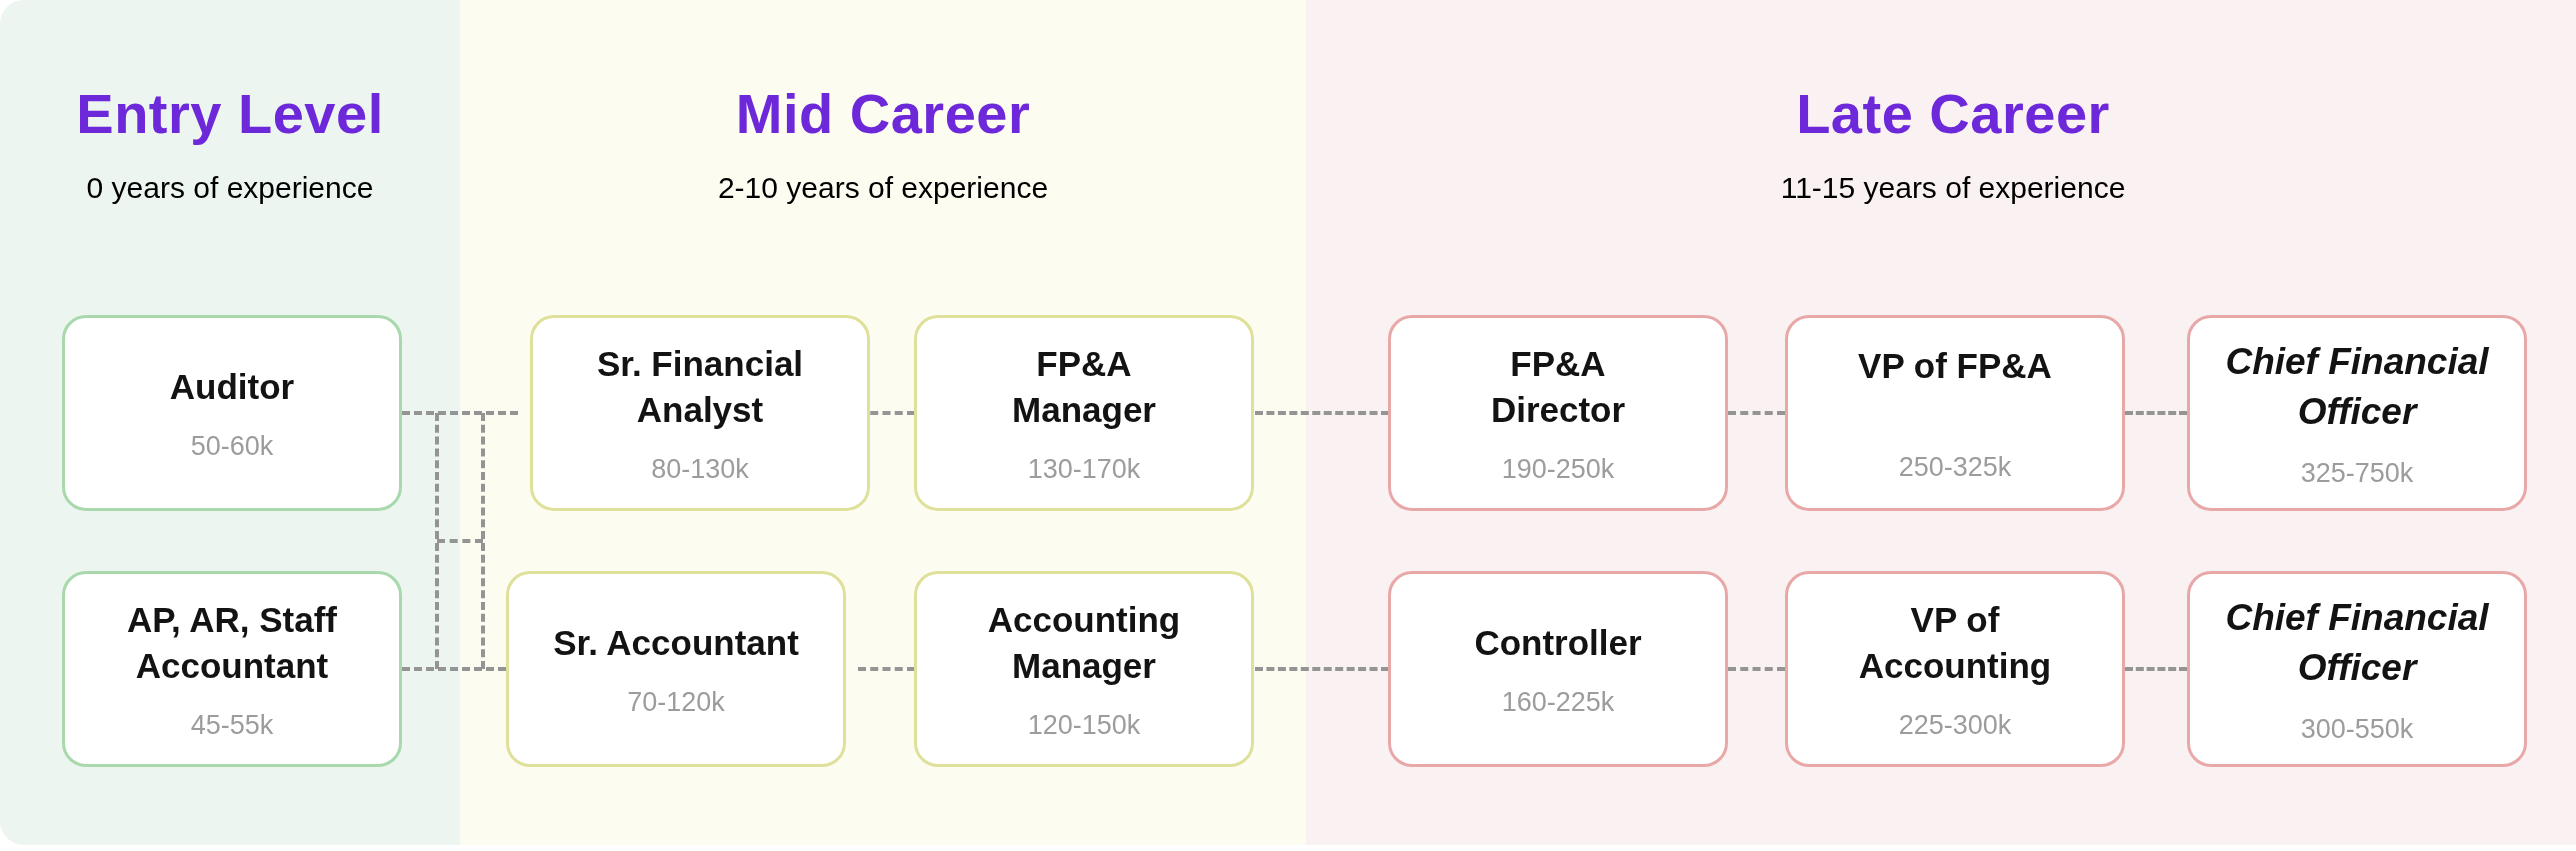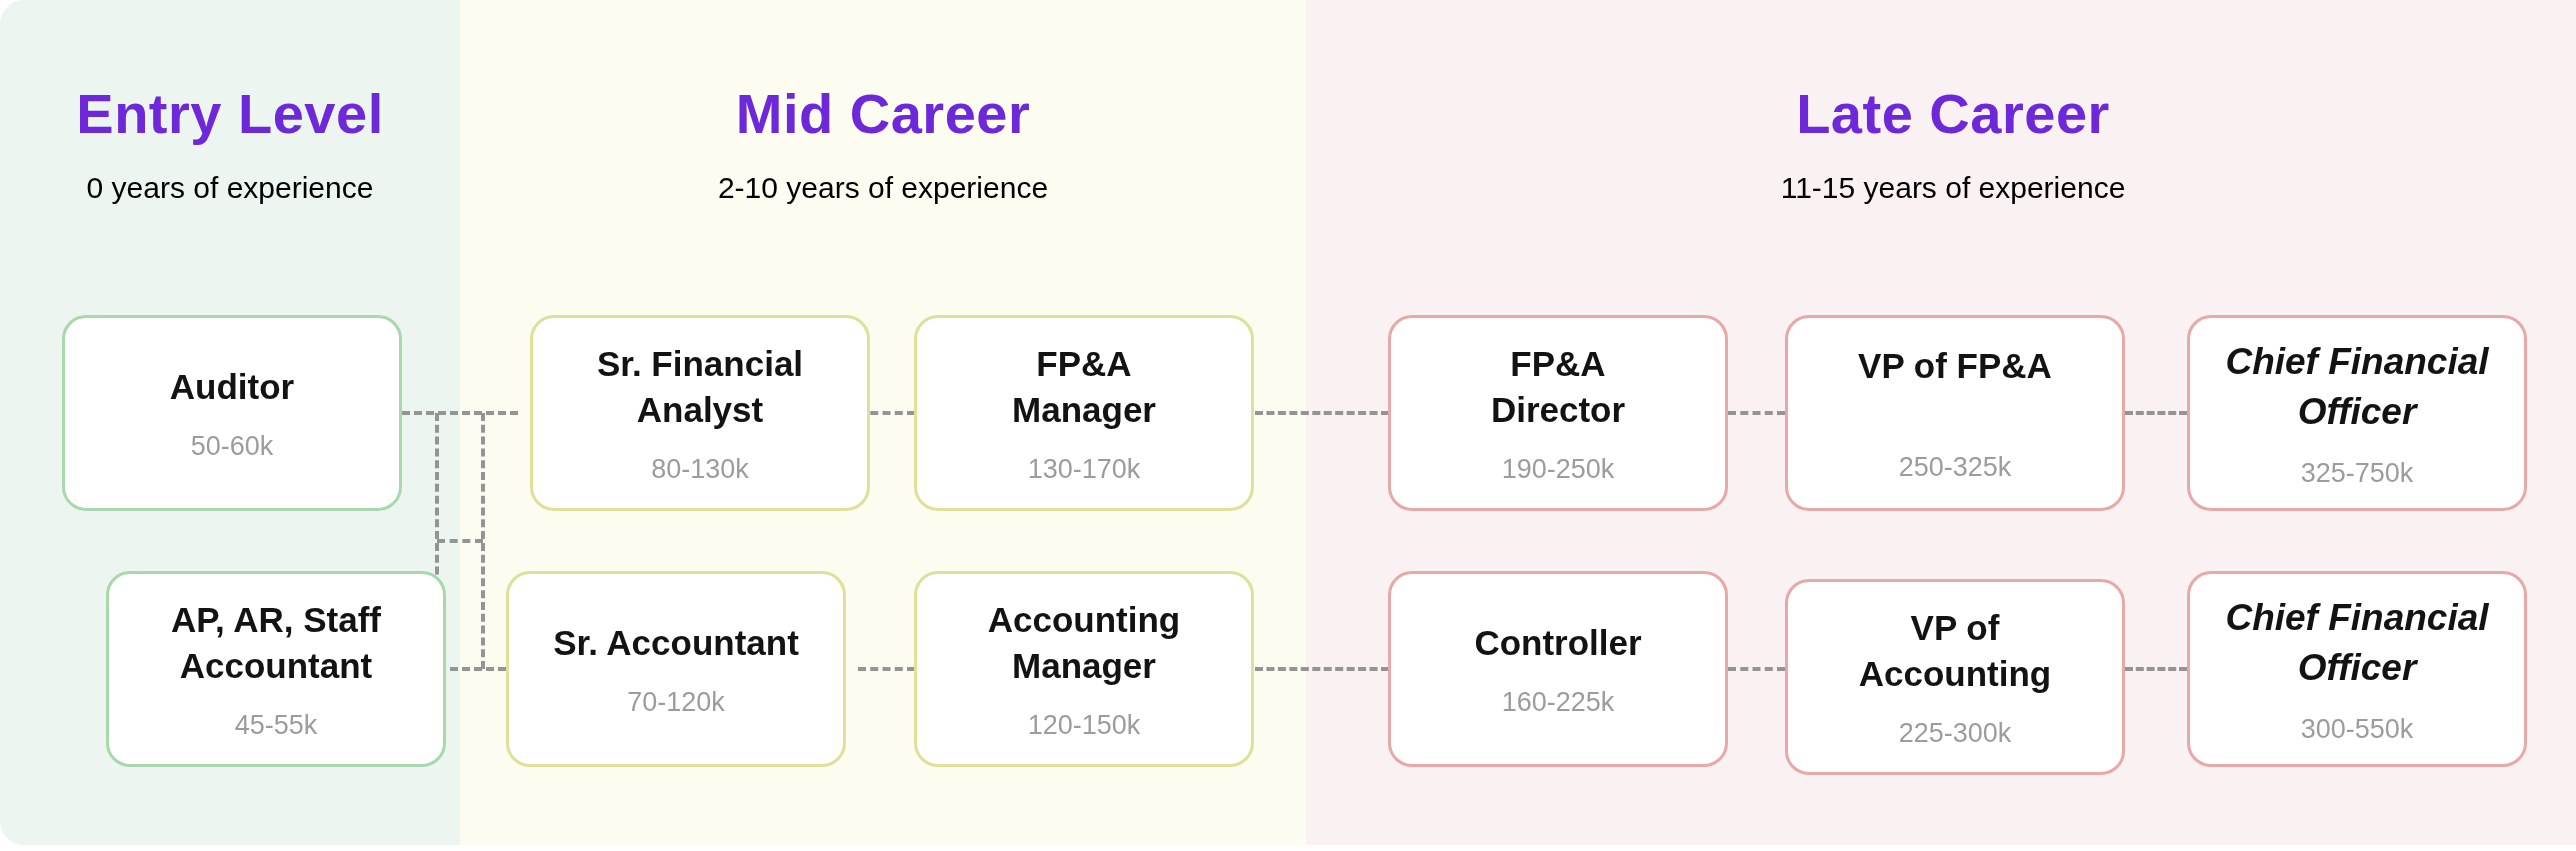--- a/index.html
+++ b/index.html
@@ -66,21 +66,21 @@
       <div class="dash-h" style="border-color: rgb(148, 148, 148); left: 2125px; top: 667px; width: 62px;"></div>
       <div class="dash-v" style="border-color: rgb(148, 148, 148); left: 435px; top: 413px; height: 256px;"></div>
       <div class="dash-v" style="border-color: rgb(148, 148, 148); left: 481px; top: 413px; height: 256px;"></div>
       <div class="dash-h" style="border-color: rgb(148, 148, 148); left: 437px; top: 539px; width: 46px;"></div>
     </div>
   <div id="card-layer">
       <div class="card" style="left: 62px; top: 315px; border-color: rgb(168, 216, 172);">
     <div class="card-title">Auditor</div>
     <div class="card-salary">50-60k</div>
   </div>
-      <div class="card" style="left: 62px; top: 571px; border-color: rgb(168, 216, 172); margin-left: 44px;">
+      <div class="card" style="left: 62px; top: 571px; border-color: rgb(168, 216, 172);">
     <div class="card-title">AP, AR, Staff
 Accountant</div>
     <div class="card-salary">45-55k</div>
   </div>
       <div class="card" style="left: 518px; top: 315px; border-color: rgb(223, 224, 154); margin-left: 12px;">
     <div class="card-title">Sr. Financial
 Analyst</div>
     <div class="card-salary">80-130k</div>
   </div>
       <div class="card" style="left: 914px; top: 315px; border-color: rgb(223, 224, 154);">
@@ -108,21 +108,21 @@
   </div>
       <div class="card small" style="left: 2187px; top: 315px; border-color: rgb(232, 168, 168);">
     <div class="card-title">Chief Financial
 Officer</div>
     <div class="card-salary">325-750k</div>
   </div>
       <div class="card" style="left: 1388px; top: 571px; border-color: rgb(232, 168, 168);">
     <div class="card-title">Controller</div>
     <div class="card-salary">160-225k</div>
   </div>
-      <div class="card" style="left: 1785px; top: 571px; border-color: rgb(232, 168, 168); margin-top: 8px;">
+      <div class="card" style="left: 1785px; top: 571px; border-color: rgb(232, 168, 168);">
     <div class="card-title">VP of
 Accounting</div>
     <div class="card-salary">225-300k</div>
   </div>
       <div class="card small" style="left: 2187px; top: 571px; border-color: rgb(232, 168, 168);">
     <div class="card-title">Chief Financial
 Officer</div>
     <div class="card-salary">300-550k</div>
   </div>
     </div>

